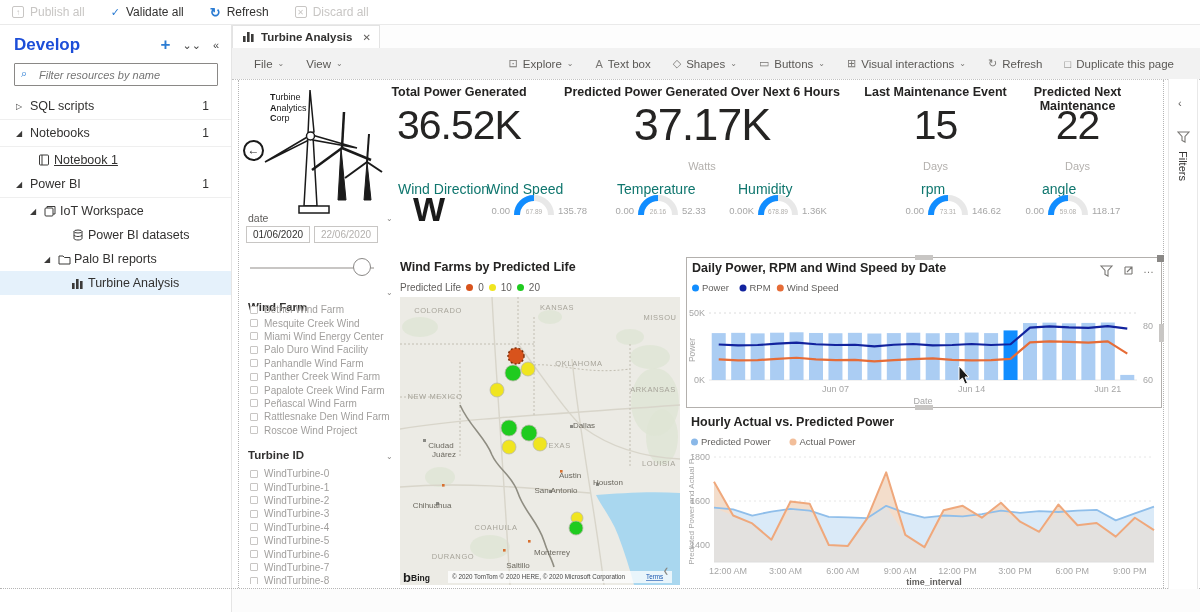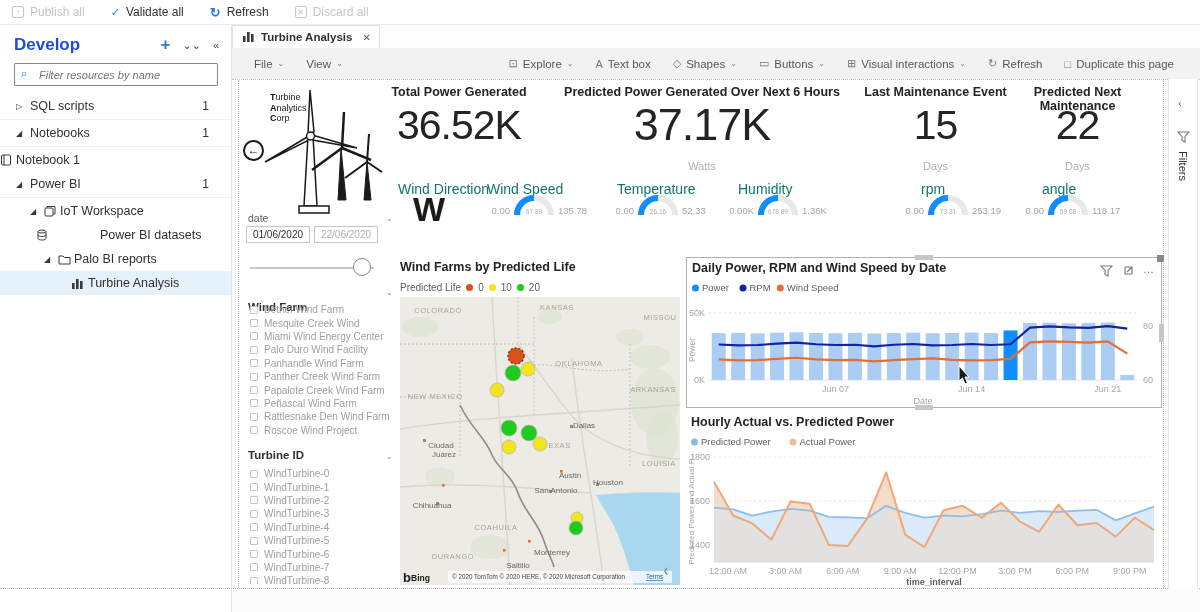--- a/index.html
+++ b/index.html
@@ -154,21 +154,21 @@
           <span class="tlabel">SQL scripts</span>
           <span class="tcount">1</span>
         </div>
         <div class="tree-div"></div>
         <div class="tree-row" style="padding-left: 16px;">
           <span class="chev">◢</span>
           <span class="tlabel">Notebooks</span>
           <span class="tcount">1</span>
         </div>
         <div class="tree-div"></div>
-        <div class="tree-row" style="">
+        <div class="tree-row" style="padding-left: 38px; text-decoration: underline;">
           <span class="ticon">
             <svg width="12" height="12" viewBox="0 0 12 12">
               <rect x="1.5" y="1" width="9" height="10" rx="1" fill="none" stroke="#3b3a39"></rect>
               <line x1="4" y1="1" x2="4" y2="11" stroke="#3b3a39"></line>
             </svg>
           </span>
           <span class="tlabel">Notebook 1</span>
         </div>
         <div class="tree-row" style="padding-left: 16px;">
           <span class="chev">◢</span>
@@ -179,21 +179,21 @@
         <div class="tree-row" style="padding-left: 30px;">
           <span class="chev">◢</span>
           <span class="ticon">
             <svg width="12" height="12" viewBox="0 0 12 12">
               <rect x="1" y="3" width="8" height="8" rx="1" fill="none" stroke="#3b3a39"></rect>
               <path d="M3,3 V1.5 H11 V9 H9" fill="none" stroke="#3b3a39"></path>
             </svg>
           </span>
           <span class="tlabel">IoT Workspace</span>
         </div>
-        <div class="tree-row" style="padding-left: 36px; gap: 48px;">
+        <div class="tree-row" style="padding-left: 72px;">
           <span class="ticon">
             <svg width="12" height="12" viewBox="0 0 12 12">
               <ellipse cx="6" cy="2.5" rx="4" ry="1.5" fill="none" stroke="#3b3a39"></ellipse>
               <path d="M2,2.5 V9.5 C2,10.3 3.8,11 6,11 C8.2,11 10,10.3 10,9.5 V2.5" fill="none" stroke="#3b3a39"></path>
               <path d="M2,6 C2,6.8 3.8,7.5 6,7.5 C8.2,7.5 10,6.8 10,6" fill="none" stroke="#3b3a39"></path>
             </svg>
           </span>
           <span class="tlabel">Power BI datasets</span>
         </div>
         <div class="tree-row" style="padding-left: 44px;">
@@ -625,21 +625,21 @@
     <div class="g-head" style="left: 738px; top: 181px;">Humidity</div>
     <div class="g-num" style="left: 718px; top: 205px; width: 36px; text-align: right;">0.00K</div>
     <div class="g-num" style="left: 802px; top: 205px; width: 44px;">1.36K</div>
     <svg width="40" height="24" viewBox="0 0 40 24" style="position: absolute; left: 758px; top: 193px; overflow: visible;">
       <path d="M3,22 A17,17 0 0 1 37,22" stroke="#e8e8e8" stroke-width="6" fill="none"></path>
       <path d="M3,22 A17,17 0 0 1 20,5" stroke="#118DFF" stroke-width="6" fill="none"></path>
     </svg>
     <div class="g-val" style="left: 758px; top: 208px;">678.89</div>
     <div class="g-head" style="left: 921px; top: 181px;">rpm</div>
     <div class="g-num" style="left: 888px; top: 205px; width: 36px; text-align: right;">0.00</div>
-    <div class="g-num" style="left: 972px; top: 205px; width: 44px;">253.19</div>
+    <div class="g-num" style="left: 972px; top: 205px; width: 44px;">146.62</div>
     <svg width="40" height="24" viewBox="0 0 40 24" style="position: absolute; left: 928px; top: 193px; overflow: visible;">
       <path d="M3,22 A17,17 0 0 1 37,22" stroke="#e8e8e8" stroke-width="6" fill="none"></path>
       <path d="M3,22 A17,17 0 0 1 20,5" stroke="#118DFF" stroke-width="6" fill="none"></path>
     </svg>
     <div class="g-val" style="left: 928px; top: 208px;">73.31</div>
     <div class="g-head" style="left: 1042px; top: 181px;">angle</div>
     <div class="g-num" style="left: 1008px; top: 205px; width: 36px; text-align: right;">0.00</div>
     <div class="g-num" style="left: 1092px; top: 205px; width: 44px;">118.17</div>
     <svg width="40" height="24" viewBox="0 0 40 24" style="position: absolute; left: 1048px; top: 193px; overflow: visible;">
       <path d="M3,22 A17,17 0 0 1 37,22" stroke="#e8e8e8" stroke-width="6" fill="none"></path>

